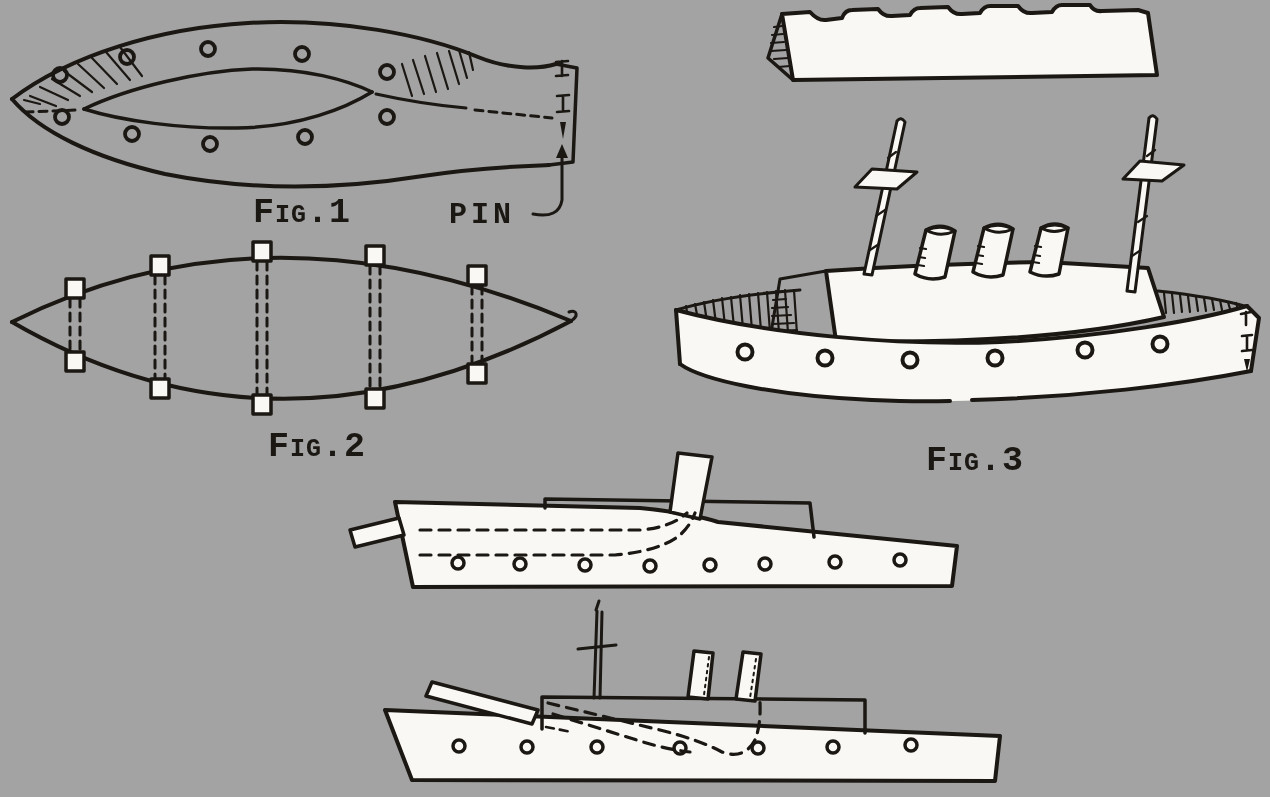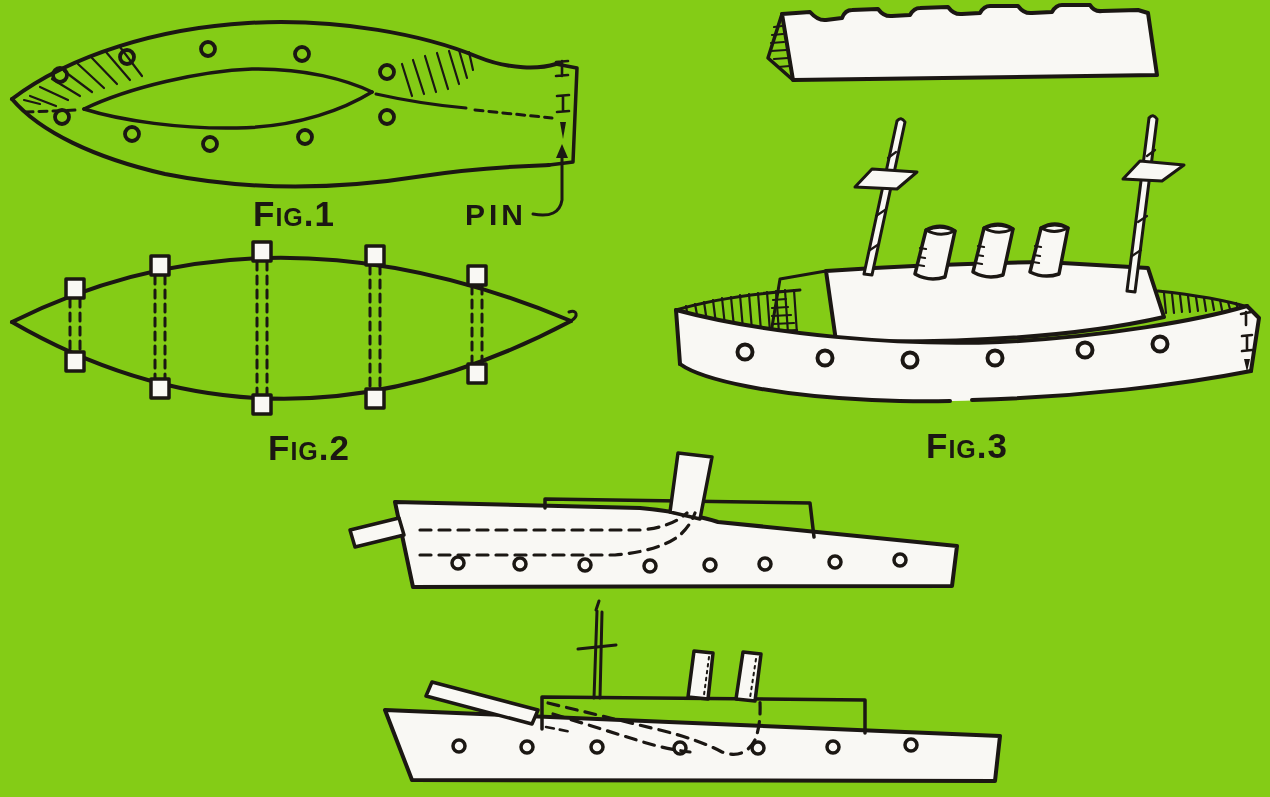--- a/index.html
+++ b/index.html
@@ -1,17 +1,17 @@
 <!DOCTYPE html>
 <html><head>
 <meta charset="utf-8">
 <style>
   html,body{margin:0;padding:0;background:#e8e6e2;}
-  .canvas{position:relative;width:1270px;height:797px;background:#84cc16;overflow:hidden;
-          font-family:Liberation Sans, sans-serif;color:#1b1713;}
+  .canvas{position:relative;width:1270px;height:797px;background:#a3a3a3;overflow:hidden;
+          font-family:Liberation Mono, monospace;color:#1b1713;}
   .canvas svg{position:absolute;left:0;top:0;}
   .ink{stroke:#1b1713;fill:none;stroke-linecap:round;stroke-linejoin:round;}
   .w2{stroke-width:2.2;} .w3{stroke-width:3;} .w35{stroke-width:3.5;} .w4{stroke-width:4;}
   .paper{fill:#f9f8f4;}
   .solidink{fill:#1b1713;stroke:none;}
   .dashA{stroke-dasharray:11 8;} .dashB{stroke-dasharray:8 6;} .dotC{stroke-dasharray:2.5 4.5;}
   .caption{position:absolute;font-weight:bold;font-size:35px;line-height:1;
            font-variant:small-caps;letter-spacing:1px;white-space:nowrap;}
   .pinlabel{position:absolute;font-weight:bold;font-size:30px;line-height:1;
             letter-spacing:4px;white-space:nowrap;}
@@ -202,17 +202,17 @@
       <circle class="ink w35" cx="597" cy="747" r="6"></circle>
       <circle class="ink w35" cx="680" cy="748" r="6"></circle>
       <circle class="ink w35" cx="758" cy="748" r="6"></circle>
       <circle class="ink w35" cx="833" cy="747" r="6"></circle>
       <circle class="ink w35" cx="911" cy="745" r="6"></circle>
     </g>
   </g>
 </svg>
 
 <div class="caption" style="left:253px;top:196px;">Fig.1</div>
-<div class="pinlabel" style="left:449px;top:200px;margin-left:16px;">PIN</div>
+<div class="pinlabel" style="left:449px;top:200px;">PIN</div>
 <div class="caption" style="left:268px;top:430px;">Fig.2</div>
-<div class="caption" style="left:926px;top:428px;">Fig.3</div>
+<div class="caption" style="left:926px;top:444px;">Fig.3</div>
 
 </div>
 
 </body></html>

